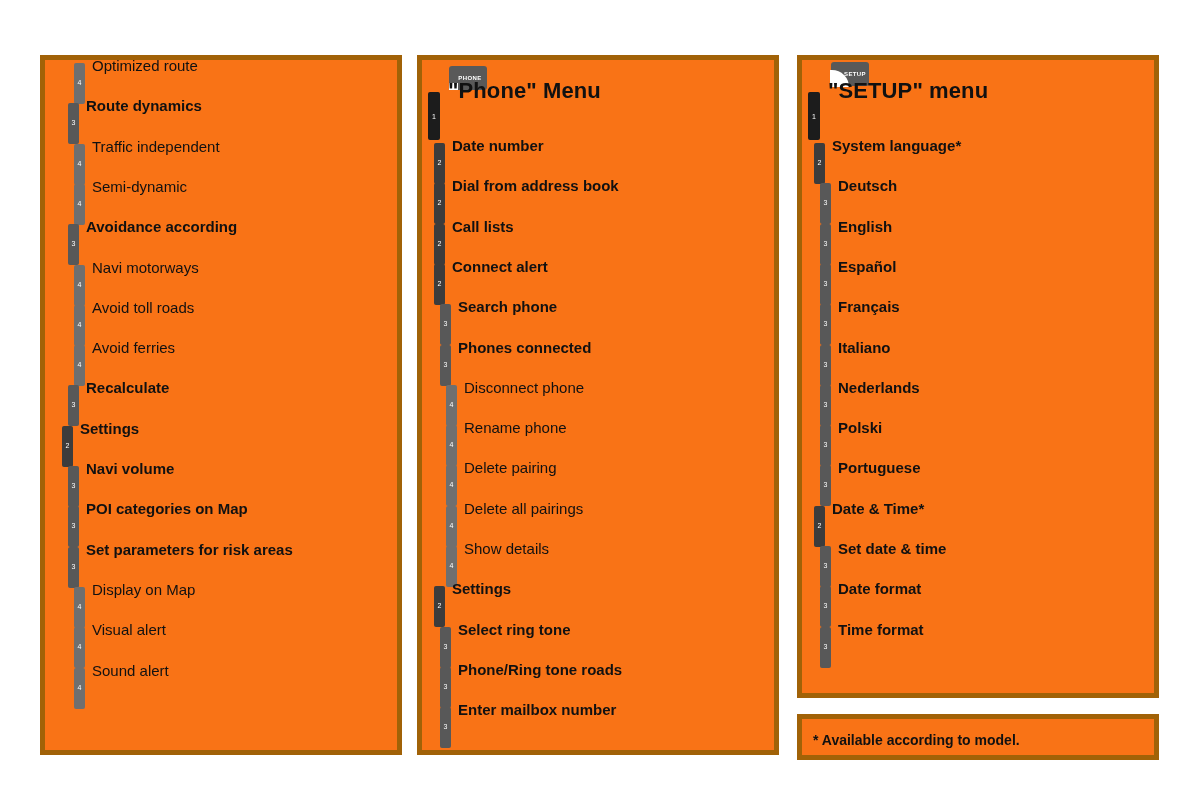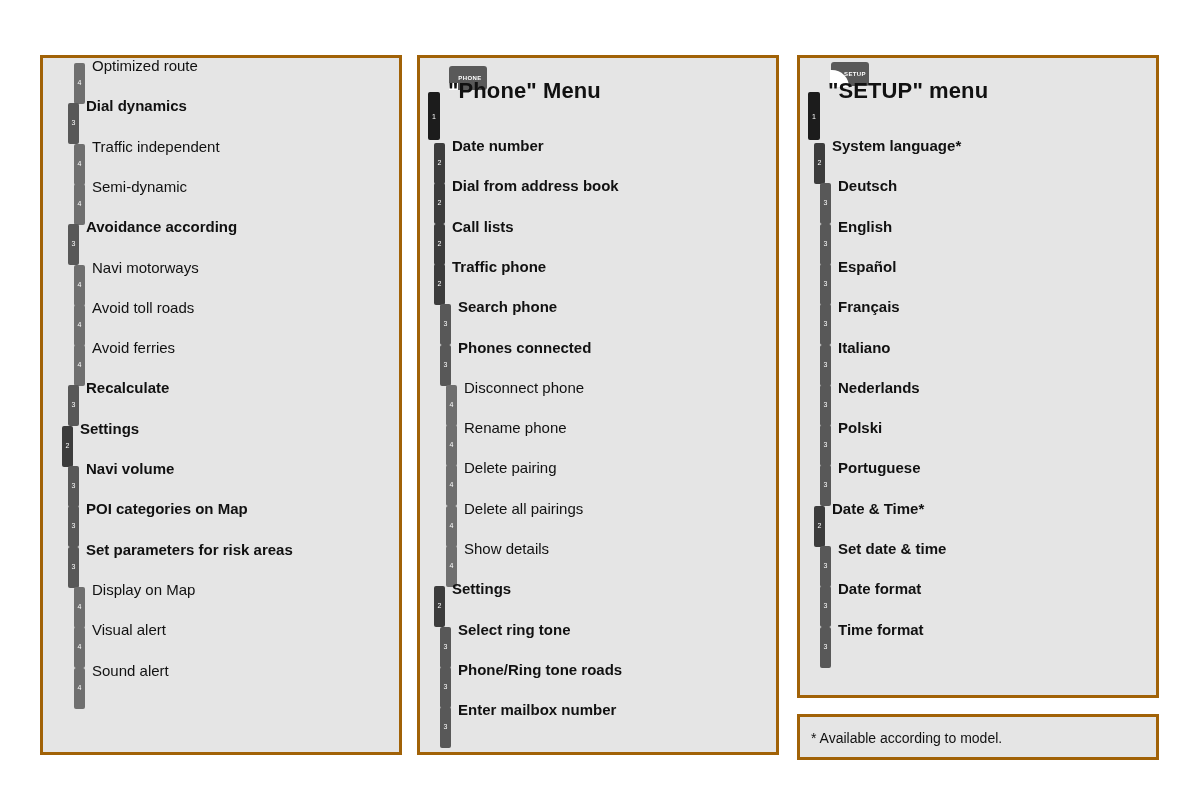--- a/index.html
+++ b/index.html
@@ -20,23 +20,24 @@
   #page-root {
     position: absolute;
     left: 0; top: 0;
     width: 1200px;
     height: 800px;
   }
 
   
   .panel {
     position: absolute;
-    background: #e5e5e5;
-    border: 3px solid #a16207;
+    background: #f97316;
+    border: 5px solid #a16207;
     box-sizing: border-box;
+    font-weight: bold;
   }
   .panel-nav    { left: 40px;  top: 55px;  width: 362px; height: 700px; }
   .panel-phone  { left: 417px; top: 55px;  width: 362px; height: 700px; }
   .panel-setup  { left: 797px; top: 55px;  width: 362px; height: 643px; }
   .panel-note   { left: 797px; top: 714px; width: 362px; height: 46px; }
 
   
   .badge-wrap {
     position: absolute;
   }
@@ -162,21 +163,21 @@
       <div class="menu-row" style="left: 74px; top: 63px;">
         <div class="lvl-bar lvl-4">
           <span class="lvl-num">4</span>
         </div>
         <span class="row-label normal">Optimized route</span>
       </div>
       <div class="menu-row" style="left: 68px; top: 103px;">
         <div class="lvl-bar lvl-3">
           <span class="lvl-num">3</span>
         </div>
-        <span class="row-label bold">Dial dynamics</span>
+        <span class="row-label bold">Route dynamics</span>
       </div>
       <div class="menu-row" style="left: 74px; top: 144px;">
         <div class="lvl-bar lvl-4">
           <span class="lvl-num">4</span>
         </div>
         <span class="row-label normal">Traffic independent</span>
       </div>
       <div class="menu-row" style="left: 74px; top: 184px;">
         <div class="lvl-bar lvl-4">
           <span class="lvl-num">4</span>
@@ -281,21 +282,21 @@
       <div class="menu-row" style="left: 434px; top: 224px;">
         <div class="lvl-bar lvl-2">
           <span class="lvl-num">2</span>
         </div>
         <span class="row-label bold">Call lists</span>
       </div>
       <div class="menu-row" style="left: 434px; top: 264px;">
         <div class="lvl-bar lvl-2">
           <span class="lvl-num">2</span>
         </div>
-        <span class="row-label bold">Traffic phone</span>
+        <span class="row-label bold">Connect alert</span>
       </div>
       <div class="menu-row" style="left: 440px; top: 304px;">
         <div class="lvl-bar lvl-3">
           <span class="lvl-num">3</span>
         </div>
         <span class="row-label bold">Search phone</span>
       </div>
       <div class="menu-row" style="left: 440px; top: 345px;">
         <div class="lvl-bar lvl-3">
           <span class="lvl-num">3</span>

